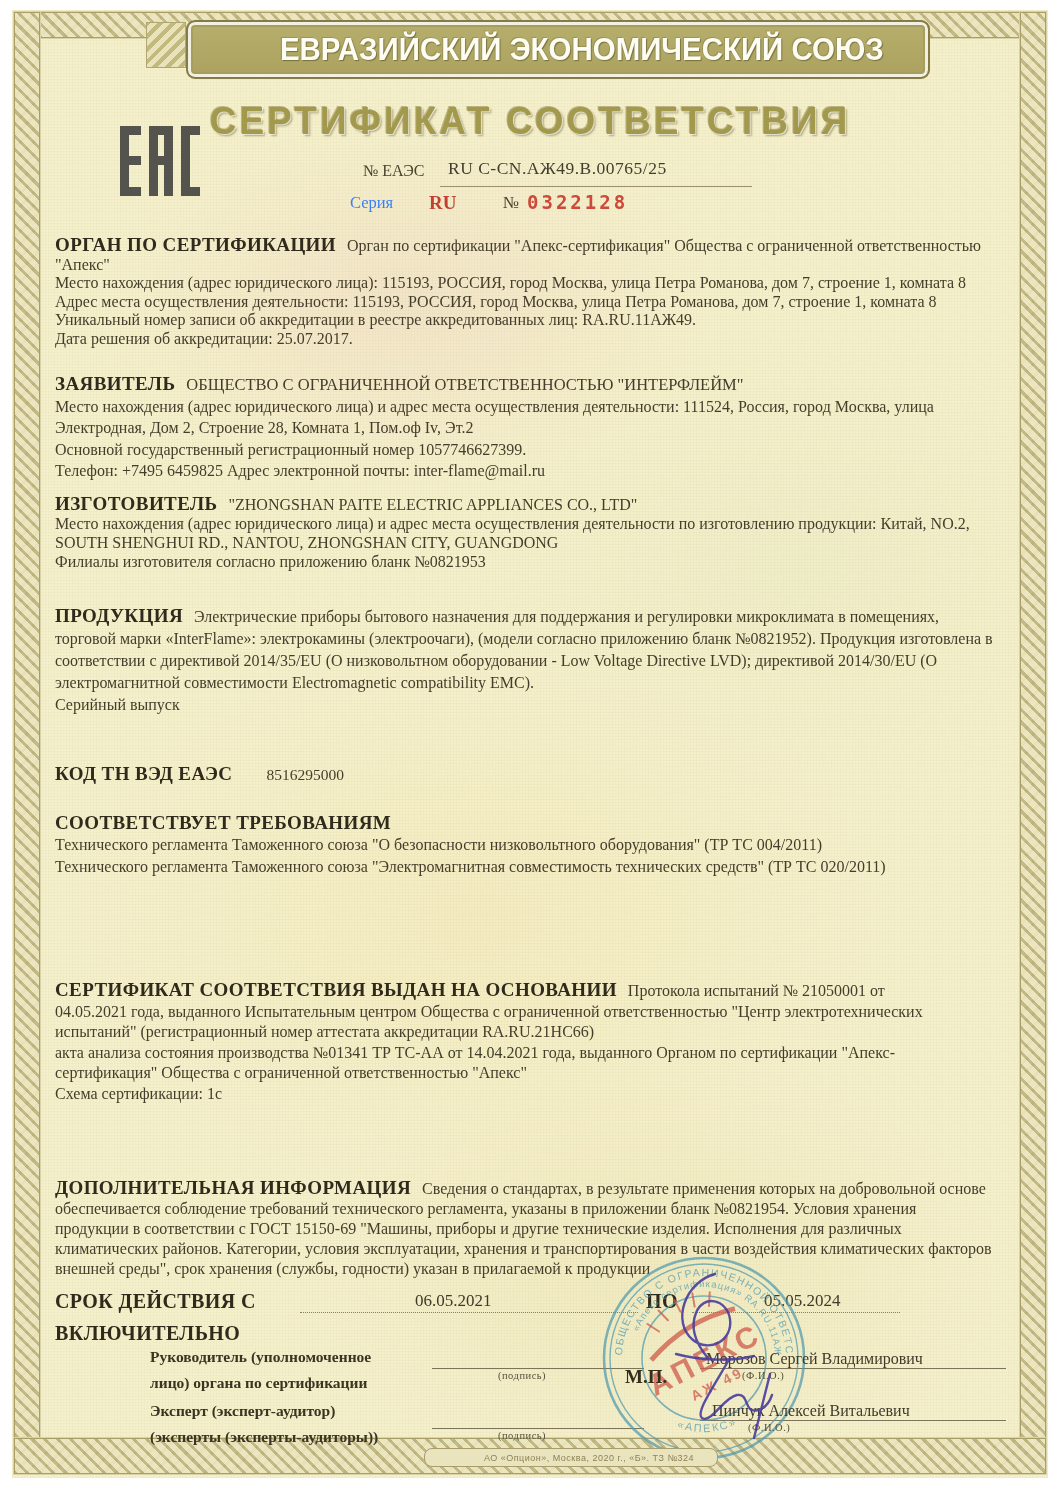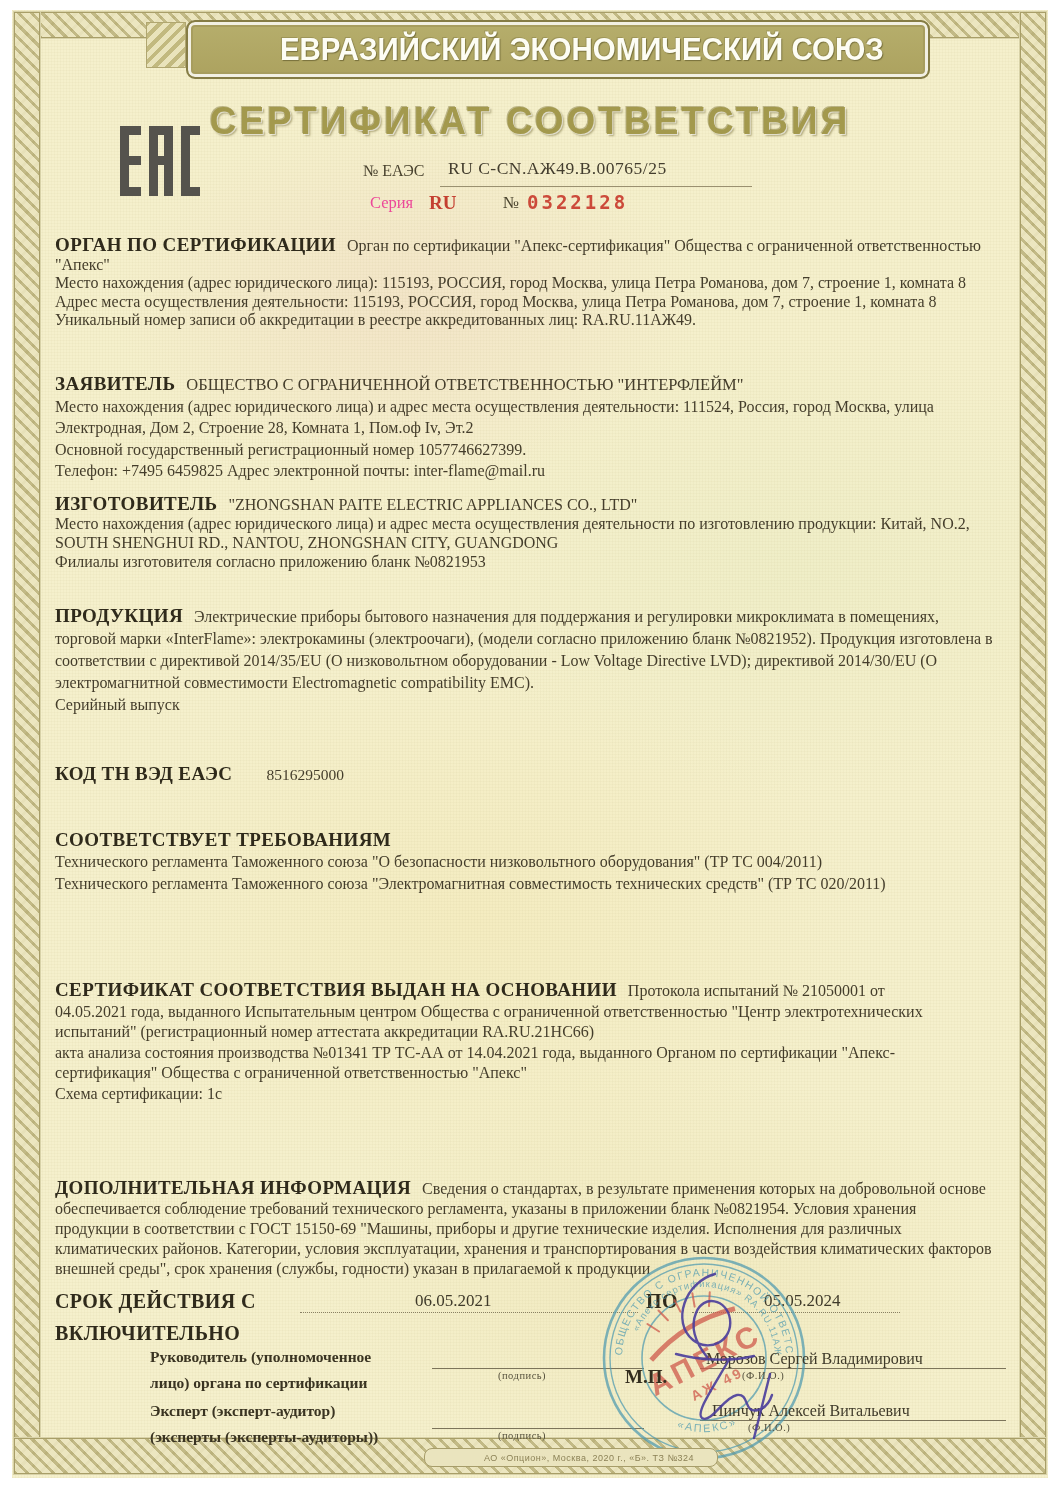--- a/index.html
+++ b/index.html
@@ -41,21 +41,21 @@
   
   .doc-title{position:absolute;left:0;right:0;top:100px;text-align:center;z-index:4;
     font-family:"Liberation Sans",sans-serif;font-weight:700;font-size:37px;letter-spacing:3px;
     color:#a3994d;transform:scaleY(1.05);
     text-shadow:1px 1px 0 rgba(255,255,255,.6), 2px 2px 2px rgba(110,100,45,.5), -1px -1px 0 rgba(120,110,50,.45);}
   .no-row{position:absolute;top:158px;left:0;right:0;z-index:4;}
   .no-label{position:absolute;left:363px;top:4px;font-size:16px;color:#4a432f;}
   .no-value{position:absolute;left:448px;top:0;font-size:17.5px;color:#433d2e;letter-spacing:.5px;}
   .no-line{position:absolute;left:440px;top:28px;width:312px;border-bottom:1px solid #9a9070;}
   .series-row{position:absolute;top:193px;left:0;right:0;z-index:4;height:26px;}
-  .series-label{position:absolute;left:370px;font-size:16.5px;color:#ec4899;}
+  .series-label{position:absolute;left:350px;font-size:16.5px;color:#3b82f6;}
   .series-value{position:absolute;left:429px;top:-1px;font-size:19px;font-weight:700;color:#c43f30;font-family:"Liberation Serif",serif;}
   .blank-label{position:absolute;left:503px;font-size:17px;color:#4a442f;}
   .blank-no{position:absolute;left:527px;top:-2px;font-family:"DejaVu Sans Mono",monospace;font-weight:700;
     font-size:19px;letter-spacing:3px;color:#cc4a3a;}
   
   .sec{position:absolute;left:55px;width:938px;z-index:4;font-size:16px;color:#443d2b;}
   .sh{font-weight:700;font-size:19px;color:#2f2a1b;letter-spacing:.4px;}
   .sl{margin-left:7px;}
   .ln{}
   
@@ -121,20 +121,21 @@
     <span class="blank-label">№</span>
     <span class="blank-no">0322128</span>
   </div>
 
   <div class="sec" style="top:236px;line-height:18.5px;">
     <span class="sh">ОРГАН ПО СЕРТИФИКАЦИИ</span>
     <span class="sl">Орган по сертификации "Апекс-сертификация" Общества с ограниченной ответственностью "Апекс"</span>
     <div class="ln">Место нахождения (адрес юридического лица): 115193, РОССИЯ, город Москва, улица Петра Романова, дом 7, строение 1, комната 8</div>
     <div class="ln">Адрес места осуществления деятельности: 115193, РОССИЯ, город Москва, улица Петра Романова, дом 7, строение 1, комната 8</div>
     <div class="ln">Уникальный номер записи об аккредитации в реестре аккредитованных лиц: RA.RU.11АЖ49.</div>
+    <div class="ln">Дата решения об аккредитации: 25.07.2017.</div>
   </div>
 
   <div class="sec" style="top:373px;line-height:21.5px;">
     <span class="sh">ЗАЯВИТЕЛЬ</span>
     <span class="sl" style="font-size:16.5px;">ОБЩЕСТВО С ОГРАНИЧЕННОЙ ОТВЕТСТВЕННОСТЬЮ "ИНТЕРФЛЕЙМ"</span>
     <div class="ln">Место нахождения (адрес юридического лица) и адрес места осуществления деятельности: 111524, Россия, город Москва, улица Электродная, Дом 2, Строение 28, Комната 1, Пом.оф Iv, Эт.2</div>
     <div class="ln">Основной государственный регистрационный номер 1057746627399.</div>
     <div class="ln">Телефон: +7495 6459825 Адрес электронной почты: inter-flame@mail.ru</div>
   </div>
 
@@ -149,21 +150,21 @@
     <span class="sh">ПРОДУКЦИЯ</span>
     <span class="sl">Электрические приборы бытового назначения для поддержания и регулировки микроклимата в помещениях, торговой марки «InterFlame»: электрокамины (электроочаги), (модели согласно приложению бланк №0821952). Продукция изготовлена в соответствии с директивой 2014/35/EU (О низковольтном оборудовании - Low Voltage Directive LVD); директивой 2014/30/EU (О электромагнитной совместимости    Electromagnetic compatibility EMC).</span>
     <div class="ln">Серийный выпуск</div>
   </div>
 
   <div class="sec" style="top:763px;">
     <span class="sh">КОД ТН ВЭД ЕАЭС</span>
     <span class="sl" style="margin-left:30px;font-size:15.5px;">8516295000</span>
   </div>
 
-  <div class="sec" style="top:812px;line-height:22px;margin-top:17px;">
+  <div class="sec" style="top:812px;line-height:22px;">
     <div class="sh">СООТВЕТСТВУЕТ ТРЕБОВАНИЯМ</div>
     <div class="ln">Технического регламента Таможенного союза "О безопасности низковольтного оборудования" (ТР ТС 004/2011)</div>
     <div class="ln">Технического регламента Таможенного союза "Электромагнитная совместимость технических средств" (ТР ТС 020/2011)</div>
   </div>
 
   <div class="sec" style="top:980px;line-height:20.5px;">
     <span class="sh">СЕРТИФИКАТ СООТВЕТСТВИЯ  ВЫДАН НА ОСНОВАНИИ</span>
     <span class="sl">Протокола испытаний № 21050001 от</span>
     <div class="ln">04.05.2021 года, выданного Испытательным центром Общества с ограниченной ответственностью "Центр электротехнических испытаний" (регистрационный номер аттестата аккредитации RA.RU.21НС66)</div>
     <div class="ln">акта анализа состояния производства №01341 ТР ТС-АА от 14.04.2021 года, выданного Органом по сертификации "Апекс-сертификация" Общества с ограниченной ответственностью "Апекс"</div>

